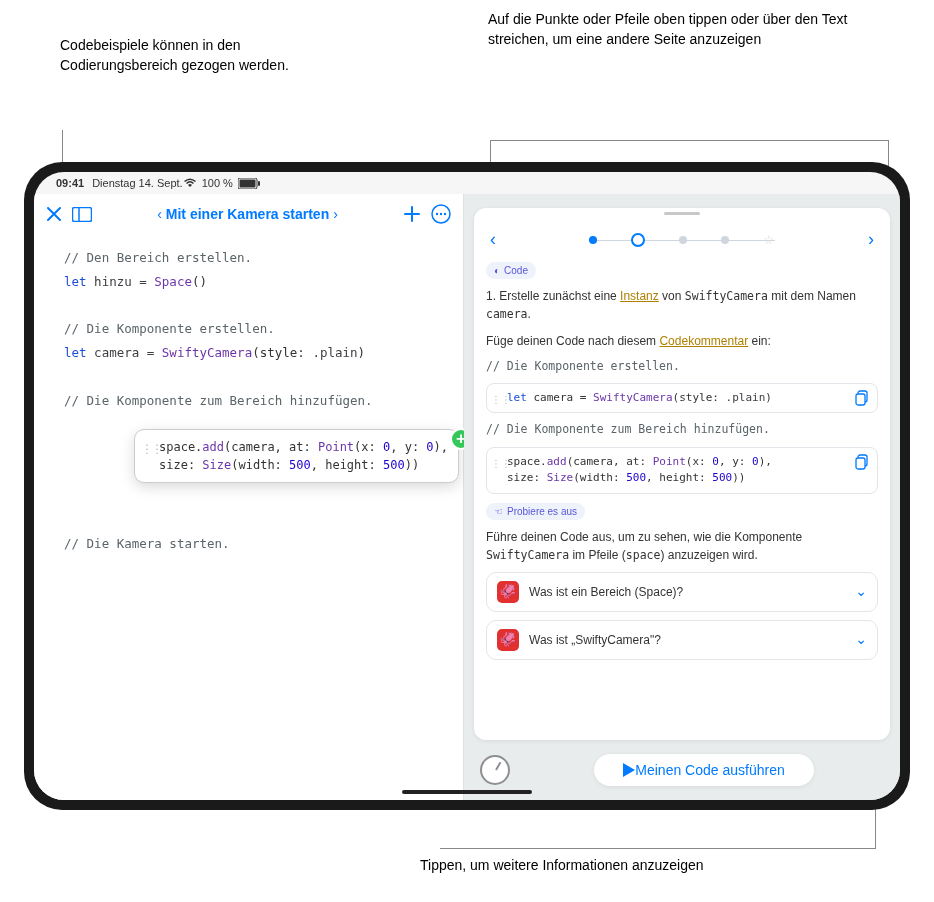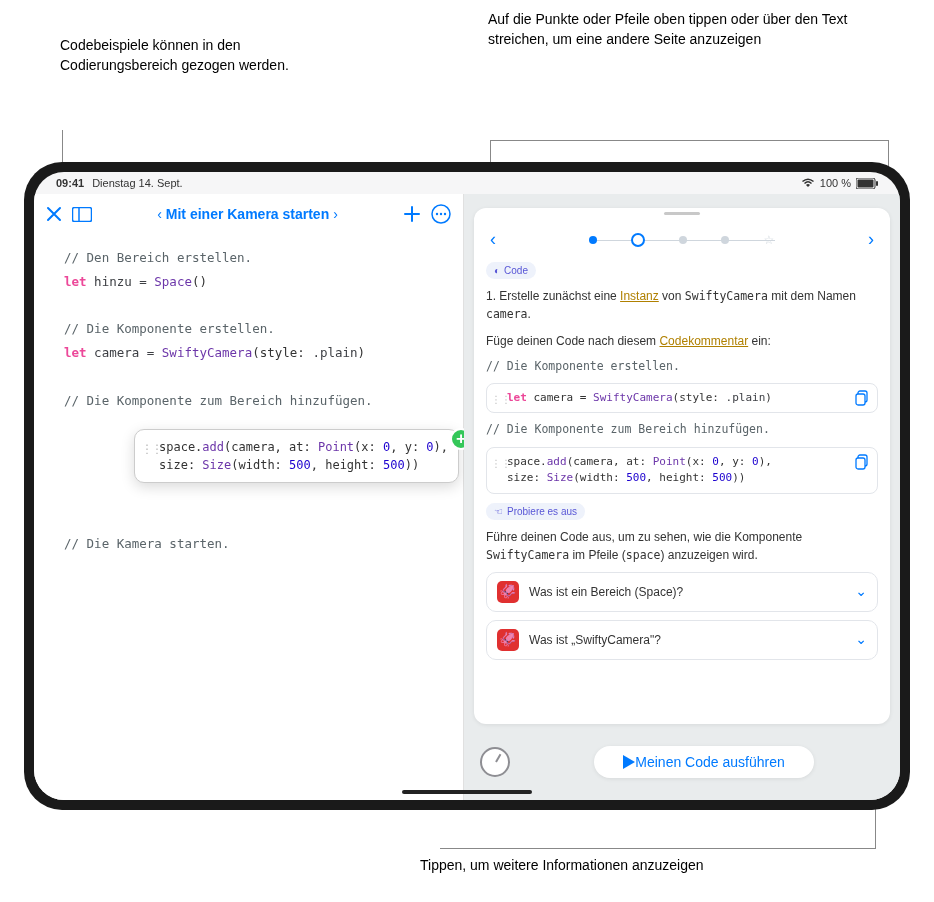--- a/index.html
+++ b/index.html
@@ -4,33 +4,33 @@
 <style>
 * { margin: 0; padding: 0; box-sizing: border-box; }
 body { font-family: -apple-system, BlinkMacSystemFont, "Helvetica Neue", sans-serif; background: #fff; width: 934px; height: 902px; position: relative; overflow: hidden; }
 
 .callout { position: absolute; font-size: 14px; line-height: 1.4; color: #000; }
 .callout-line { position: absolute; background: #888; }
 
 .ipad-frame { position: absolute; left: 24px; top: 162px; width: 886px; height: 648px; background: #1a1a1a; border-radius: 38px; padding: 10px; }
 .ipad-screen { width: 100%; height: 100%; background: #f6f6f7; border-radius: 30px; overflow: hidden; position: relative; }
 
-.status-bar { position: absolute; top: 0; left: 0; right: 0; height: 22px; display: flex; justify-content: space-between; align-items: center; padding: 0 22px; font-size: 11px; color: #333; }
+.status-bar { position: absolute; top: 0; left: 0; right: 0; height: 22px; display: flex; align-items: center; padding: 0 22px; font-size: 11px; color: #333; }
 .status-left { display: flex; gap: 8px; }
 .status-right { display: flex; align-items: center; gap: 5px; }
 
 .app-area { position: absolute; top: 22px; left: 0; right: 0; bottom: 0; display: flex; }
 
 .editor-pane { flex: 0 0 430px; background: #fff; display: flex; flex-direction: column; border-right: 1px solid #e0e0e0; }
 .editor-toolbar { height: 40px; display: flex; align-items: center; padding: 0 12px; gap: 10px; }
 .tb-icon { color: #007aff; display: flex; align-items: center; justify-content: center; }
 .tb-title { flex: 1; text-align: center; color: #007aff; font-size: 14px; display: flex; align-items: center; justify-content: center; gap: 4px; }
 .editor-body { flex: 1; padding: 12px 30px; font-family: Menlo, monospace; font-size: 12.5px; line-height: 1.9; color: #333; position: relative; }
 .comment { color: #5a6469; }
-.kw { color: #ec4899; font-weight: 700; }
+.kw { color: #1d4ed8; font-weight: 400; }
 .id { color: #3e4045; }
 .fn { color: #6c36a9; }
 .num { color: #1c00cf; }
 .dot { color: #3e4045; }
 
 .drag-snippet { position: absolute; left: 100px; top: 195px; background: #fff; border: 1px solid #ccc; border-radius: 10px; padding: 8px 10px 8px 24px; font-family: Menlo, monospace; font-size: 12px; line-height: 1.5; box-shadow: 0 4px 14px rgba(0,0,0,.15); }
 .drag-handle { position: absolute; left: 6px; top: 10px; color: #b8b8b8; font-size: 12px; letter-spacing: -2px; }
 .drag-plus { position: absolute; right: -14px; top: -2px; width: 22px; height: 22px; background: #34c759; border-radius: 50%; color: #fff; display: flex; align-items: center; justify-content: center; font-size: 16px; font-weight: bold; border: 2px solid #fff; }
 
 .guide-pane { flex: 1; background: #e9eced; position: relative; padding: 14px 10px 0 10px; display: flex; flex-direction: column; }
@@ -55,21 +55,21 @@
 
 .try-badge { display: inline-flex; align-items: center; gap: 4px; background: #eef2fb; border-radius: 10px; padding: 1px 8px; font-size: 10px; color: #5856d6; font-weight: 500; }
 
 .accordion { border: 1px solid #e2e5ea; border-radius: 10px; padding: 8px 10px; display: flex; align-items: center; gap: 10px; font-size: 12px; }
 .acc-icon { width: 22px; height: 22px; background: #e03030; border-radius: 5px; display: flex; align-items: center; justify-content: center; font-size: 14px; }
 .acc-chev { margin-left: auto; color: #007aff; font-size: 14px; }
 
 .guide-footer { display: flex; align-items: center; gap: 14px; padding: 10px 6px; }
 .speed-dial { width: 30px; height: 30px; border: 2px solid #8e8e93; border-radius: 50%; position: relative; background: #fff; }
 .speed-dial::after { content: ''; position: absolute; left: 50%; bottom: 50%; width: 2px; height: 9px; background: #8e8e93; transform-origin: bottom; transform: rotate(30deg); }
-.run-btn { flex: 1; max-width: 220px; margin: 12px auto; background: #fff; border-radius: 20px; padding: 8px 18px; display: flex; align-items: center; justify-content: center; gap: 0; color: #007aff; font-size: 14px; font-weight: 500; box-shadow: 0 1px 4px rgba(0,0,0,.08); }
+.run-btn { flex: 1; max-width: 220px; margin: 4px auto; background: #fff; border-radius: 20px; padding: 8px 18px; display: flex; align-items: center; justify-content: center; gap: 0; color: #007aff; font-size: 14px; font-weight: 500; box-shadow: 0 1px 4px rgba(0,0,0,.08); }
 
 .home-indicator { position: absolute; bottom: 6px; left: 50%; transform: translateX(-50%); width: 130px; height: 4px; background: #222; border-radius: 3px; }
 
 svg { display: block; }
 </style>
 </head>
 <body>
 
 <div class="callout" style="left:60px; top:36px; width:270px;">Codebeispiele können in den Codierungsbereich gezogen werden.</div>
 <div class="callout-line" style="left:62px; top:130px; width:1px; height:285px;"></div>

